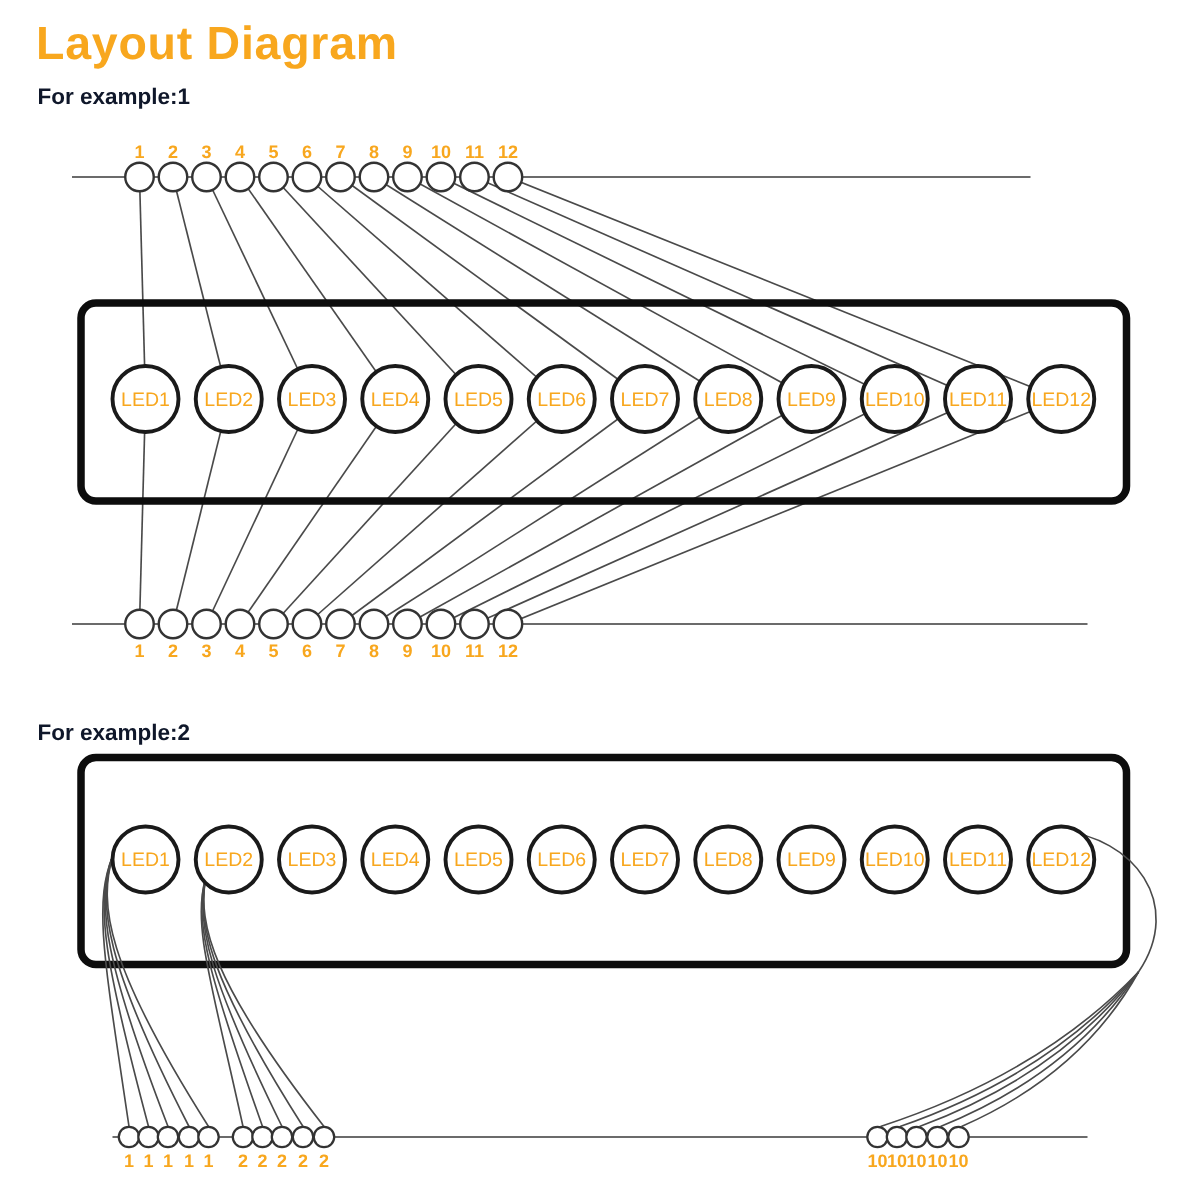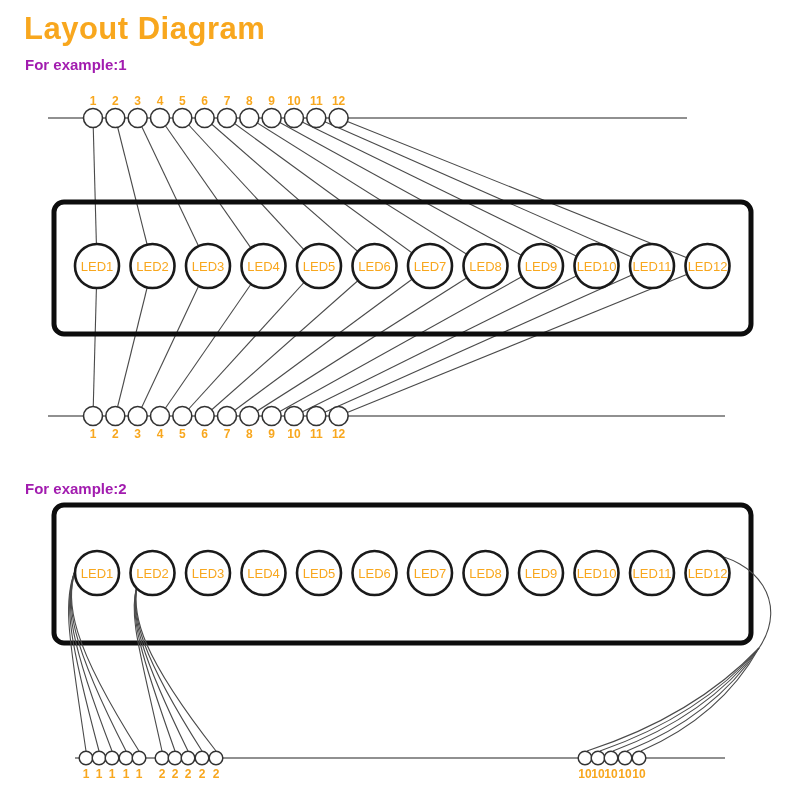--- a/index.html
+++ b/index.html
@@ -5,21 +5,21 @@
   html,body{margin:0;padding:0;}
   body{
     width:800px;height:800px;position:relative;background:#ffffff;
     font-family:"Liberation Sans",sans-serif;overflow:hidden;
   }
   .page-title{
     position:absolute;left:24px;top:11px;
     font-size:31px;font-weight:bold;letter-spacing:.5px;text-align:right;
   }
   .ex-label{
-    position:absolute;font-size:15px;font-weight:600;color:#a21caf;
+    position:absolute;font-size:15px;font-weight:600;color:#0f172a;
   }
   #ex1-label{left:25px;top:56px;}
   #ex2-label{left:25px;top:480px;}
   #diagram{position:absolute;left:0;top:0;}
   #diagram text{font-family:"Liberation Sans",sans-serif;}
   .term-label{font-size:12px;font-weight:bold;}
   .led-label{font-size:13px;}
 </style>
 </head>
 <body>

